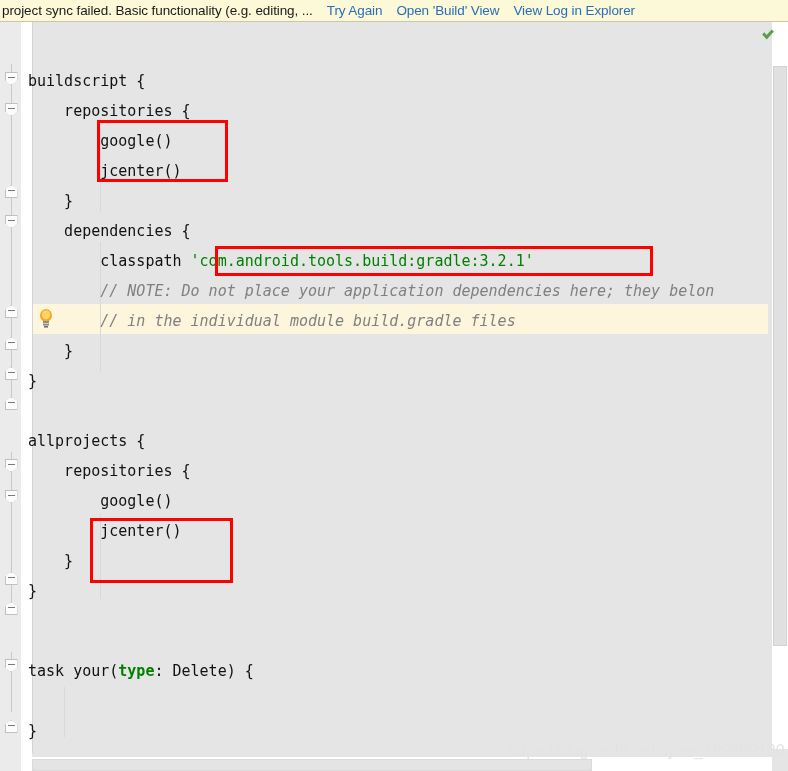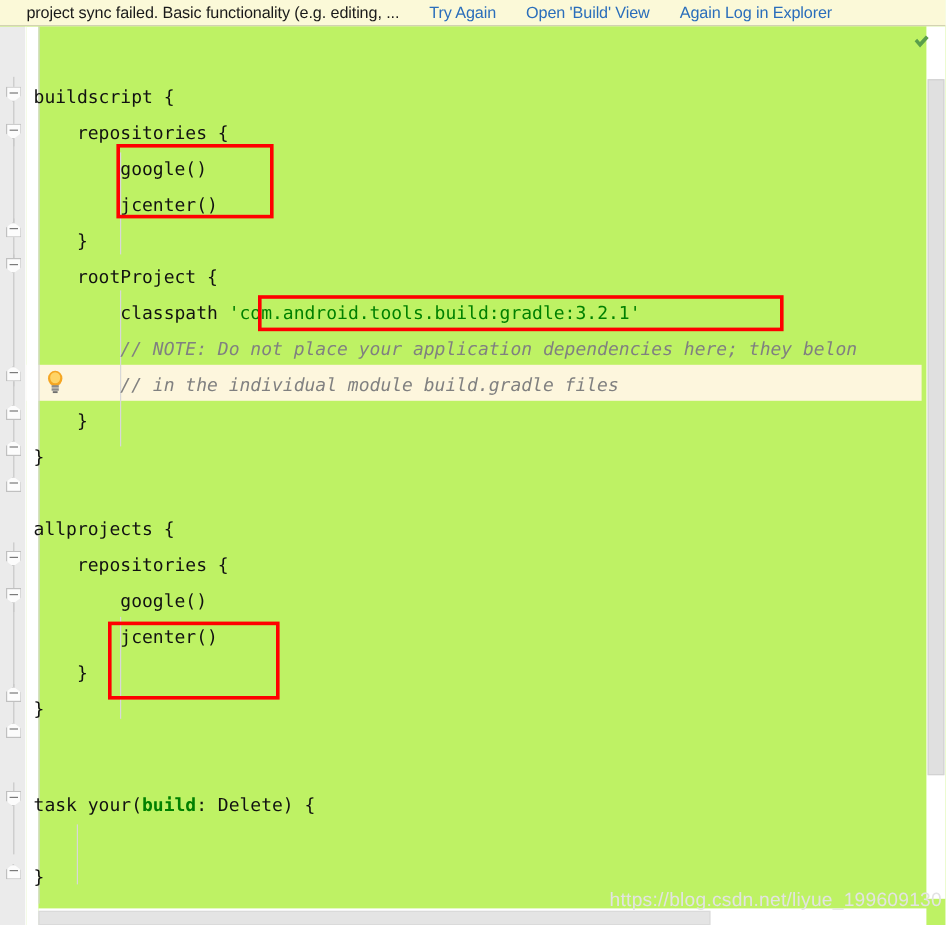--- a/index.html
+++ b/index.html
@@ -27,37 +27,36 @@
     display: flex;
     align-items: center;
     white-space: nowrap;
     overflow: hidden;
   }
   #notification-message {
     font-size: 13.5px;
     color: #1a1a1a;
     padding-left: 2px;
     letter-spacing: -0.1px;
-    margin-left: 20px;
   }
   .notif-link {
     font-size: 13.5px;
     color: #2a6ebb;
-    margin-left: 25px;
+    margin-left: 14px;
     cursor: pointer;
     letter-spacing: -0.1px;
   }
 
   
   #editor-area {
     position: absolute;
     left: 0; top: 22px;
     width: 788px;
     height: 749px;
-    background: #bef264;
+    background: #e5e5e5;
     overflow: hidden;
   }
 
   
   #editor-gutter {
     position: absolute;
     left: 0; top: 0;
     width: 22px;
     height: 749px;
     background: #ebebeb;
@@ -228,21 +227,21 @@
     letter-spacing: 0.2px;
   }
 </style>
 </head>
 <body>
 
 <div id="notification-bar">
   <span id="notification-message">project sync failed. Basic functionality (e.g. editing, ...</span>
   <span class="notif-link">Try Again</span>
   <span class="notif-link">Open 'Build' View</span>
-  <span class="notif-link">Again Log in Explorer</span>
+  <span class="notif-link">View Log in Explorer</span>
 </div>
 
 <div id="editor-area">
 
   <div id="note-highlight"></div>
 
   <div id="editor-gutter"></div>
   <div id="hint-column"></div>
   <div id="fold-line"></div>
 
@@ -312,38 +311,38 @@
     <rect x="5" y="15.6" width="6" height="2" fill="#8c8c8c"></rect>
     <rect x="6" y="18" width="4" height="1.6" fill="#6e6e6e"></rect>
   </svg>
 
   <div id="code-layer">
     <div class="code-line" style="top:44px;">buildscript {</div>
     <div class="code-line" style="top:74px;">    repositories {</div>
     <div class="code-line" style="top:104px;">        google()</div>
     <div class="code-line" style="top:134px;">        jcenter()</div>
     <div class="code-line" style="top:164px;">    }</div>
-    <div class="code-line" style="top:194px;">    rootProject {</div>
+    <div class="code-line" style="top:194px;">    dependencies {</div>
 
     <div class="code-line" style="top:224px;"><span>        classpath </span><span class="tok-str">'com.android.tools.build:gradle:3.2.1'</span></div>
 
     <div class="code-line tok-cmt" style="top:284px;">        // in the individual module build.gradle files</div>
     <div class="code-line tok-cmt" style="top:254px;">        // NOTE: Do not place your application dependencies here; they belon</div>
 
     <div class="code-line" style="top:314px;">    }</div>
     <div class="code-line" style="top:344px;">}</div>
 
     <div class="code-line" style="top:404px;">allprojects {</div>
     <div class="code-line" style="top:434px;">    repositories {</div>
     <div class="code-line" style="top:464px;">        google()</div>
     <div class="code-line" style="top:494px;">        jcenter()</div>
     <div class="code-line" style="top:524px;">    }</div>
     <div class="code-line" style="top:554px;">}</div>
 
-    <div class="code-line" style="top:634px;"><span>task your(</span><span class="tok-kw">build</span><span>: Delete) {</span></div>
+    <div class="code-line" style="top:634px;"><span>task your(</span><span class="tok-kw">type</span><span>: Delete) {</span></div>
 
     <div class="code-line" style="top:694px;">}</div>
   </div>
 
   <div class="annot-rect" style="left:97px; top:98px; width:131px; height:62px;"></div>
   <div class="annot-rect" style="left:215px; top:224px; width:438px; height:30px;"></div>
   <div class="annot-rect" style="left:90px; top:496px; width:143px; height:65px;"></div>
 
   <div id="hscrollbar-track">
     <div id="hscrollbar-thumb"></div>

